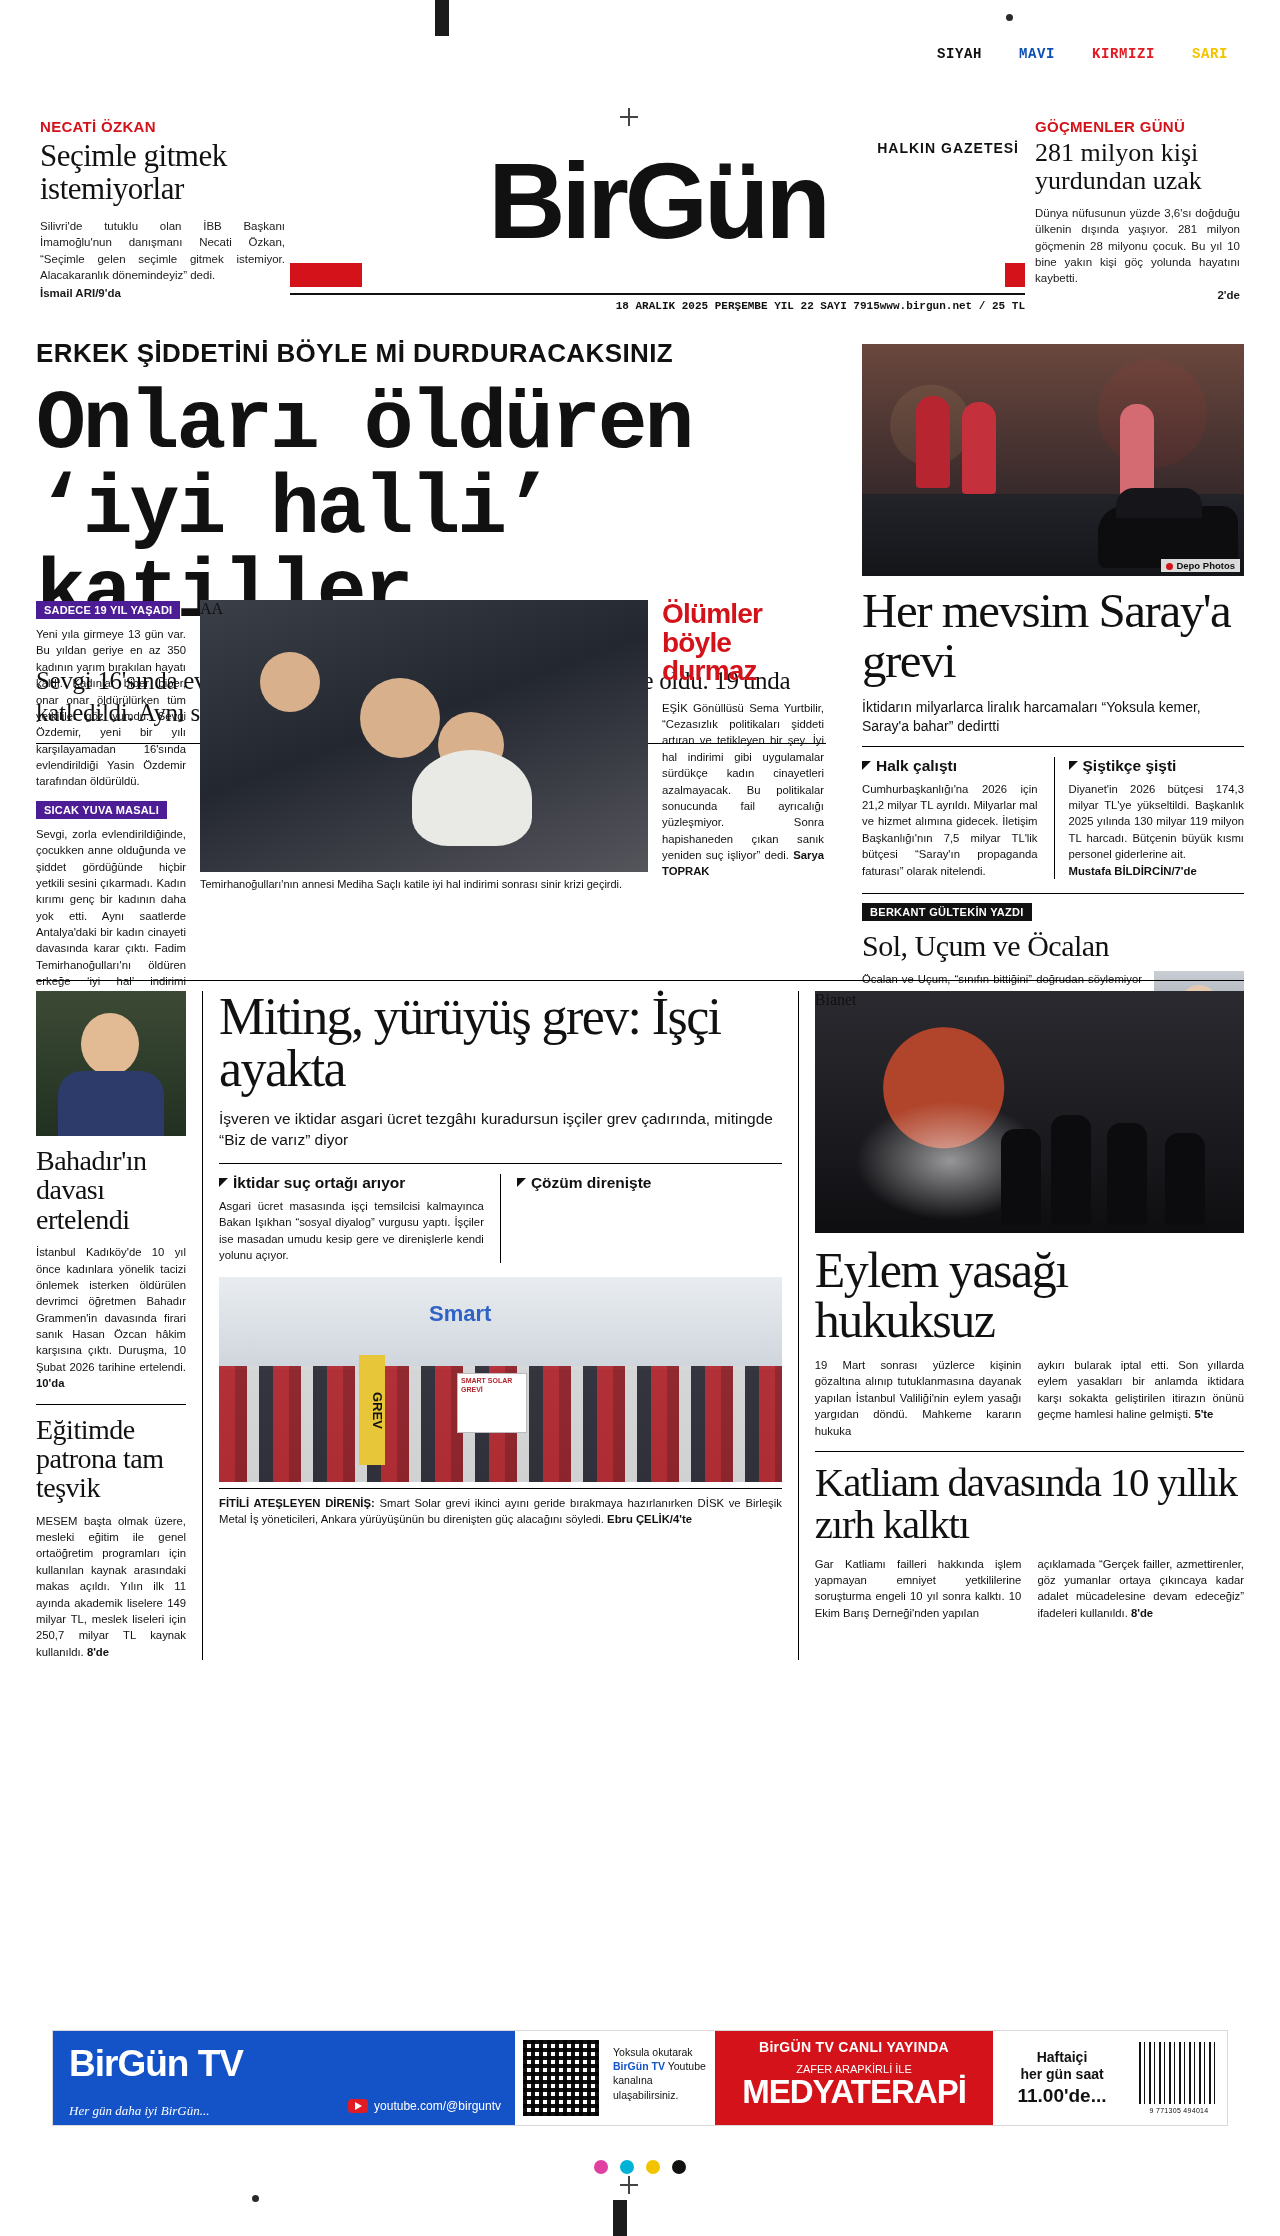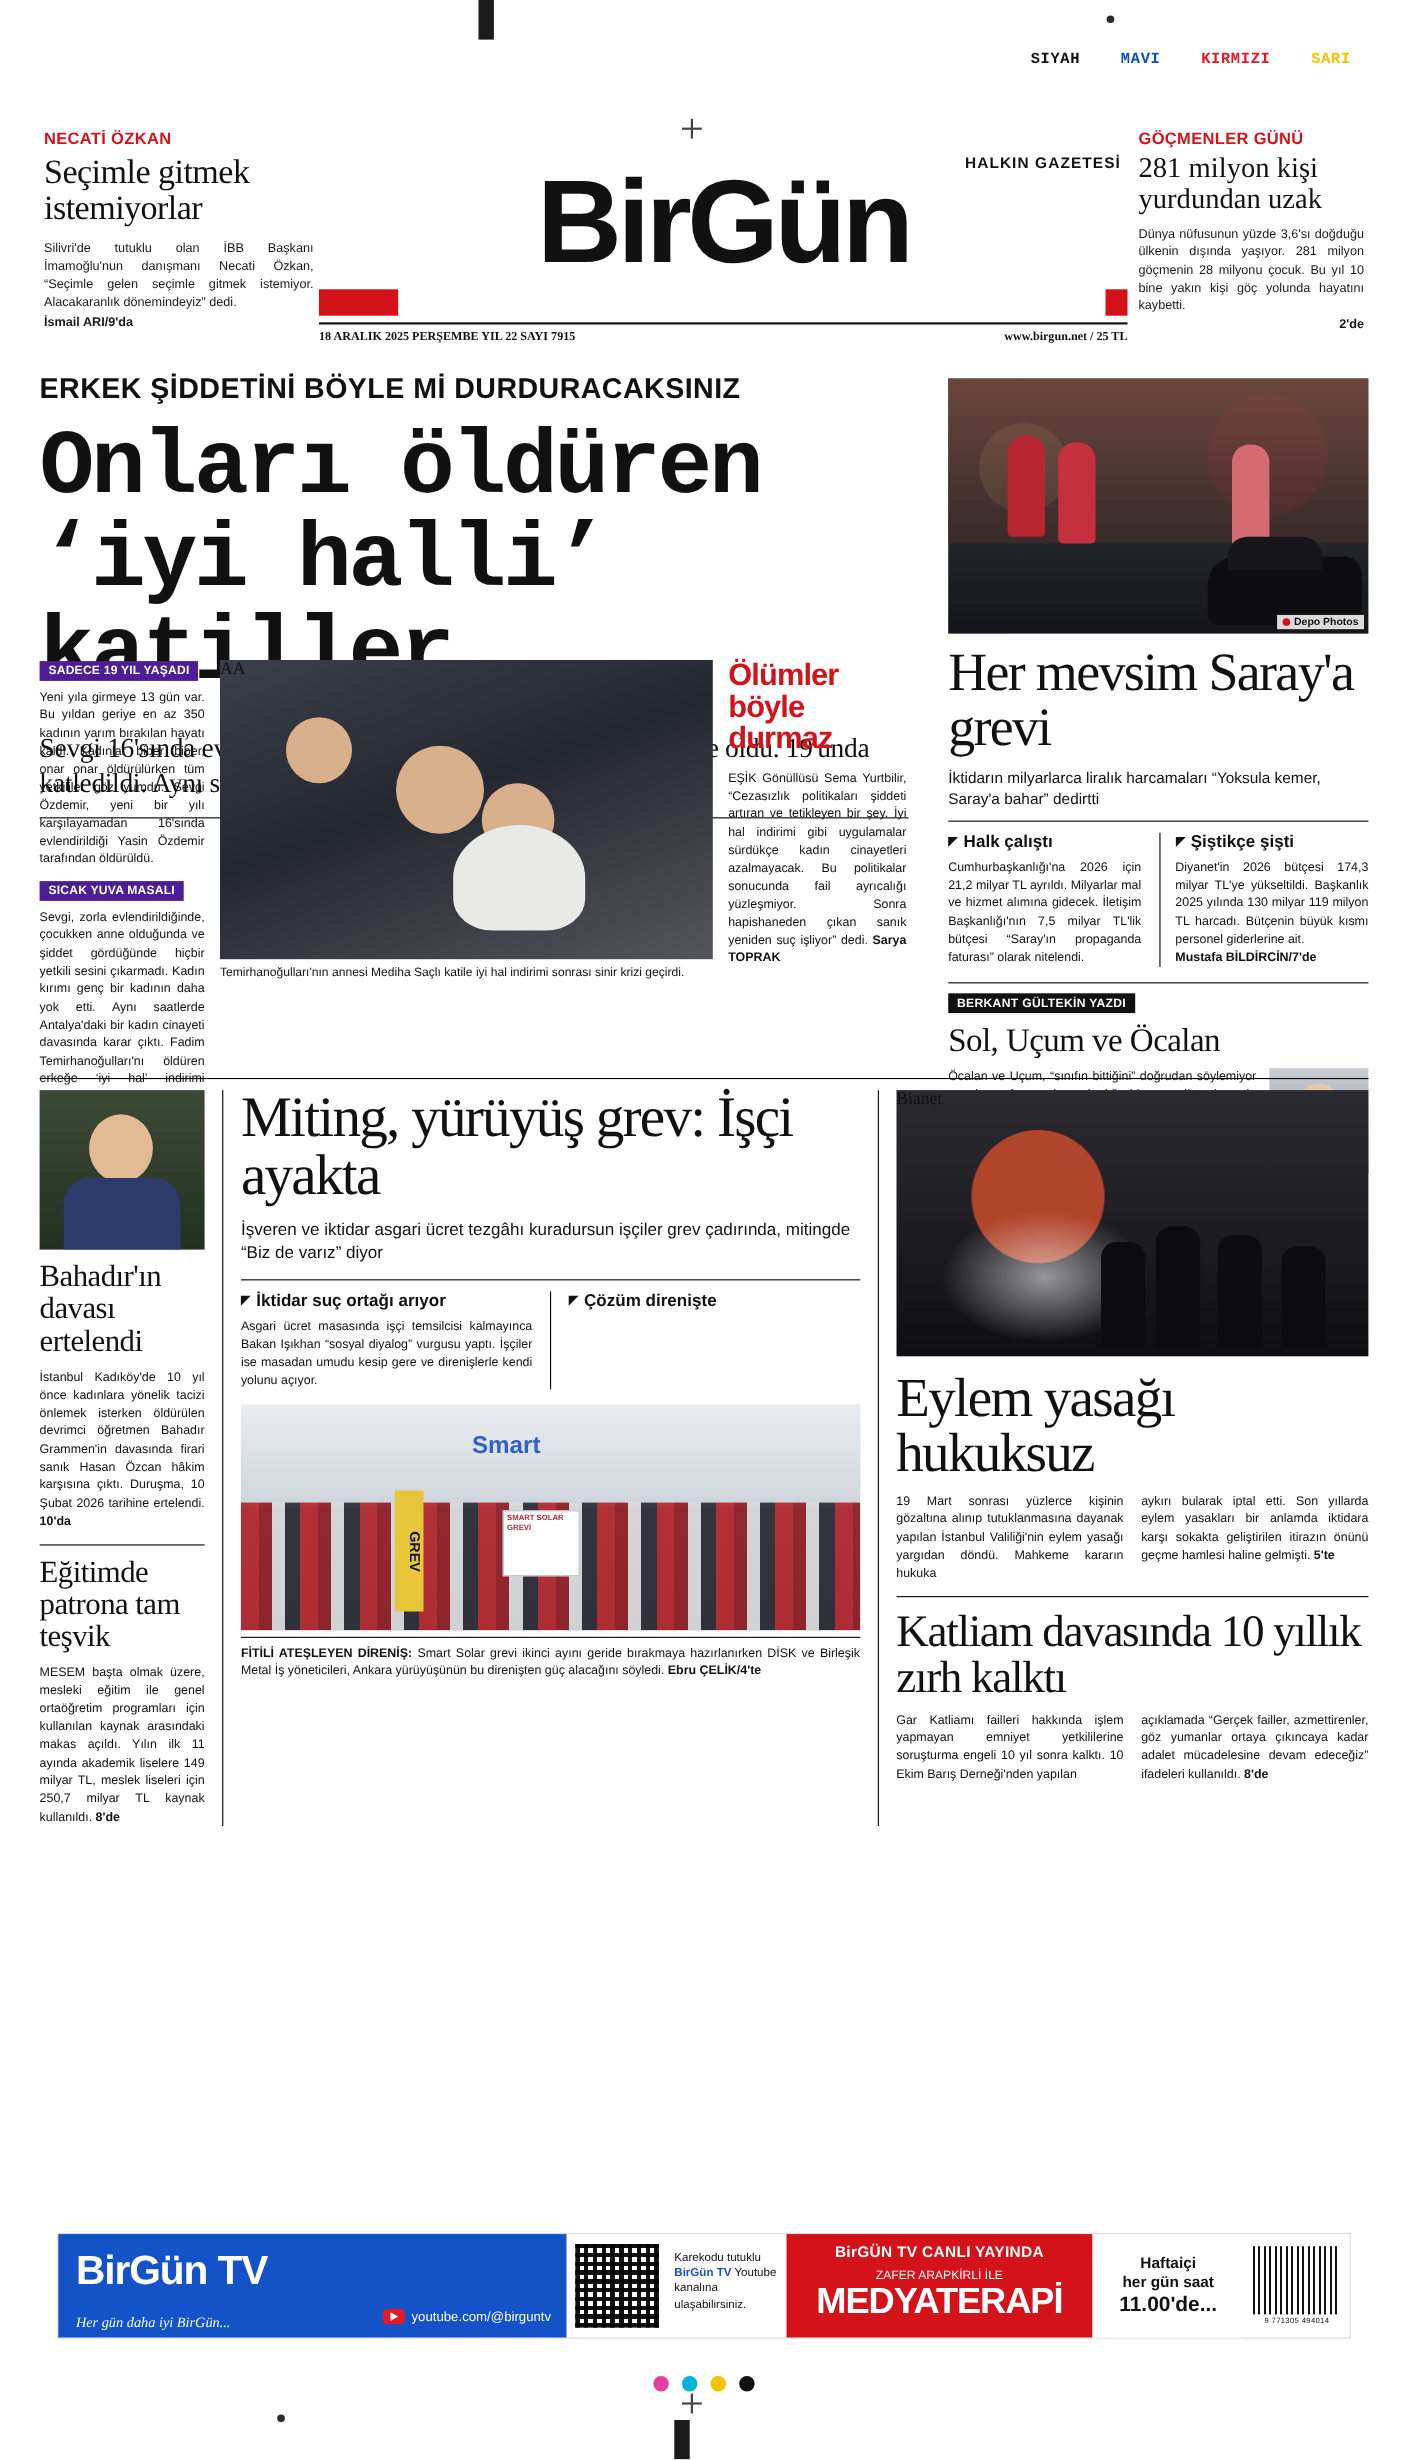--- a/index.html
+++ b/index.html
@@ -121,25 +121,25 @@
   }
   .bar-red {
     position: absolute; left: 0; top: 6px;
     width: 72px; height: 24px; background: #d4121a;
   }
   .bar-red2 {
     position: absolute; right: 0; top: 6px;
     width: 20px; height: 24px; background: #d4121a;
   }
   .mh-meta {
-    display: flex; justify-content: space-between;
+    display: flex; justify-content: flex-end;
     border-top: 2px solid #111;
     margin-top: 2px;
     padding-top: 5px;
-    font-family: Liberation Serif, serif;
+    font-family: Liberation Mono, monospace;
     font-size: 11px;
     font-weight: bold;
   }
 
   
   .lead {
     position: absolute;
     top: 338px; left: 36px;
     width: 790px;
   }
@@ -782,21 +782,21 @@
       <div class="sub">Her gün daha iyi BirGün...</div>
       <div class="yt">
         <span class="yt-badge"></span>
         <span>youtube.com/@birguntv</span>
       </div>
     </div>
     <div class="promo-qr">
       <div class="qr"></div>
     </div>
     <div class="promo-qrtext">
-      <span>Karekodu tutuklu</span>
+      <span>Yoksula okutarak</span>
       <b>BirGün TV</b>
       <span>Youtube kanalına ulaşabilirsiniz.</span>
     </div>
     <div class="promo-red">
       <div class="line1">BirGÜN TV CANLI YAYINDA</div>
       <div class="line2">ZAFER ARAPKİRLİ İLE</div>
       <div class="line3">MEDYATERAPİ</div>
     </div>
     <div class="promo-time">
       <span>Haftaiçi</span>

